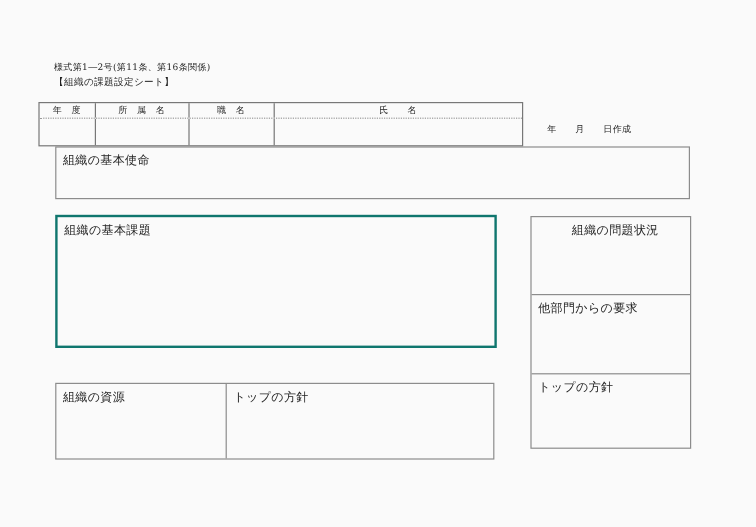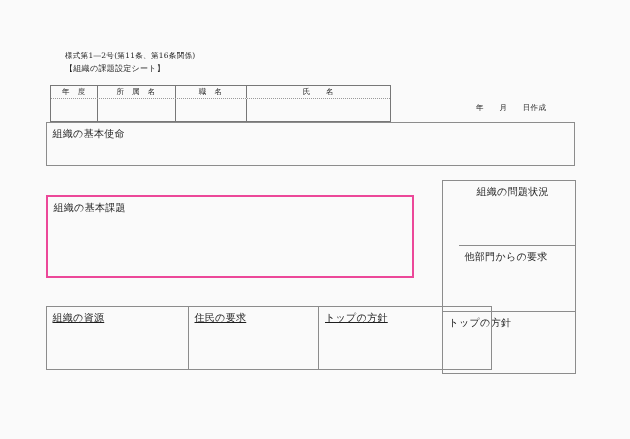--- a/index.html
+++ b/index.html
@@ -12,21 +12,20 @@
   }
   .sheet {
     position: relative;
     width: 630px; height: 439px;
   }
   .txt {
     position: absolute;
     font-size: 7.5px;
     letter-spacing: 0.3px;
     white-space: pre;
-    margin-left: 20px;
   }
   .form-number { left: 45px; top: 51px; }
   .sheet-title { left: 45px; top: 63px; font-size: 8px; }
   .creation-date { left: 456px; top: 103px; }
 
   .box {
     position: absolute;
     border: 1px solid #8c8c8c;
     box-sizing: border-box;
     background: transparent;
@@ -34,22 +33,22 @@
   .box .label {
     font-size: 10px;
     letter-spacing: 0.3px;
     padding: 4px 4px 0 6px;
     white-space: pre;
   }
 
   
   .staff-table {
     position: absolute;
-    left: 50px; top: 84.5px;
-    width: 341px; height: 37px;
+    left: 32px; top: 84.5px;
+    width: 404px; height: 37px;
     border: 1px solid #777;
     box-sizing: border-box;
     display: flex;
     flex-direction: column;
   }
   .staff-row { display: flex; width: 100%; }
   .staff-row.header {
     height: 13.5px;
     border-bottom: 1px dotted #999;
     box-sizing: border-box;
@@ -67,44 +66,43 @@
     overflow: hidden;
   }
   .staff-cell.last { border-right: none; }
   .col-year { width: 46.5px; }
   .col-dept { width: 78px; }
   .col-title { width: 71px; }
   .col-name { flex: 1; }
 
   
   .mission-box  { left: 45.5px; top: 121.5px; width: 529.5px; height: 44px; }
-  .issues-box   { left: 45.5px; top: 195px; width: 368px;  height: 83px; border: 2px solid #ec4899; }
+  .issues-box   { left: 45.5px; top: 179px; width: 368px;  height: 111px; border: 2px solid #0f766e; }
 
   
   .right-col {
     left: 441.5px; top: 179.5px;
     width: 134px; height: 194px;
     display: flex;
     flex-direction: column;
   }
   .right-col .cell {
     box-sizing: border-box;
     border-top: 1px solid #8c8c8c;
   }
   .right-col .cell:first-child { border-top: none; }
   .cell-problem { height: 64.5px; margin-left: 28px; }
-  .cell-otherdept { height: 66px; margin-left: 16px; }
+  .cell-otherdept { height: 66px; }
   .cell-env { flex: 1; }
 
   
   .bottom-row {
-    left: 45.5px; top: 306px;
-    width: 446px; height: 64px;
+    left: 45.5px; top: 319px;
+    width: 366px; height: 64px;
     display: flex;
-    text-decoration: underline;
   }
   .bottom-row .cell {
     box-sizing: border-box;
     border-right: 1px solid #8c8c8c;
   }
   .bottom-row .cell:last-child { border-right: none; }
   .cell-resources { width: 142px; }
   .cell-residents { width: 130.5px; }
   .cell-top-policy { flex: 1; }
 </style>
@@ -151,21 +149,18 @@
     </div>
     <div class="cell cell-env">
       <div class="label">トップの方針</div>
     </div>
   </div>
 
   <div class="box bottom-row">
     <div class="cell cell-resources">
       <div class="label">組織の資源</div>
     </div>
-    <div class="cell cell-residents">
-      <div class="label">住民の要求</div>
-    </div>
     <div class="cell cell-top-policy">
       <div class="label">トップの方針</div>
     </div>
   </div>
 
 </div>
 
 </body></html>

